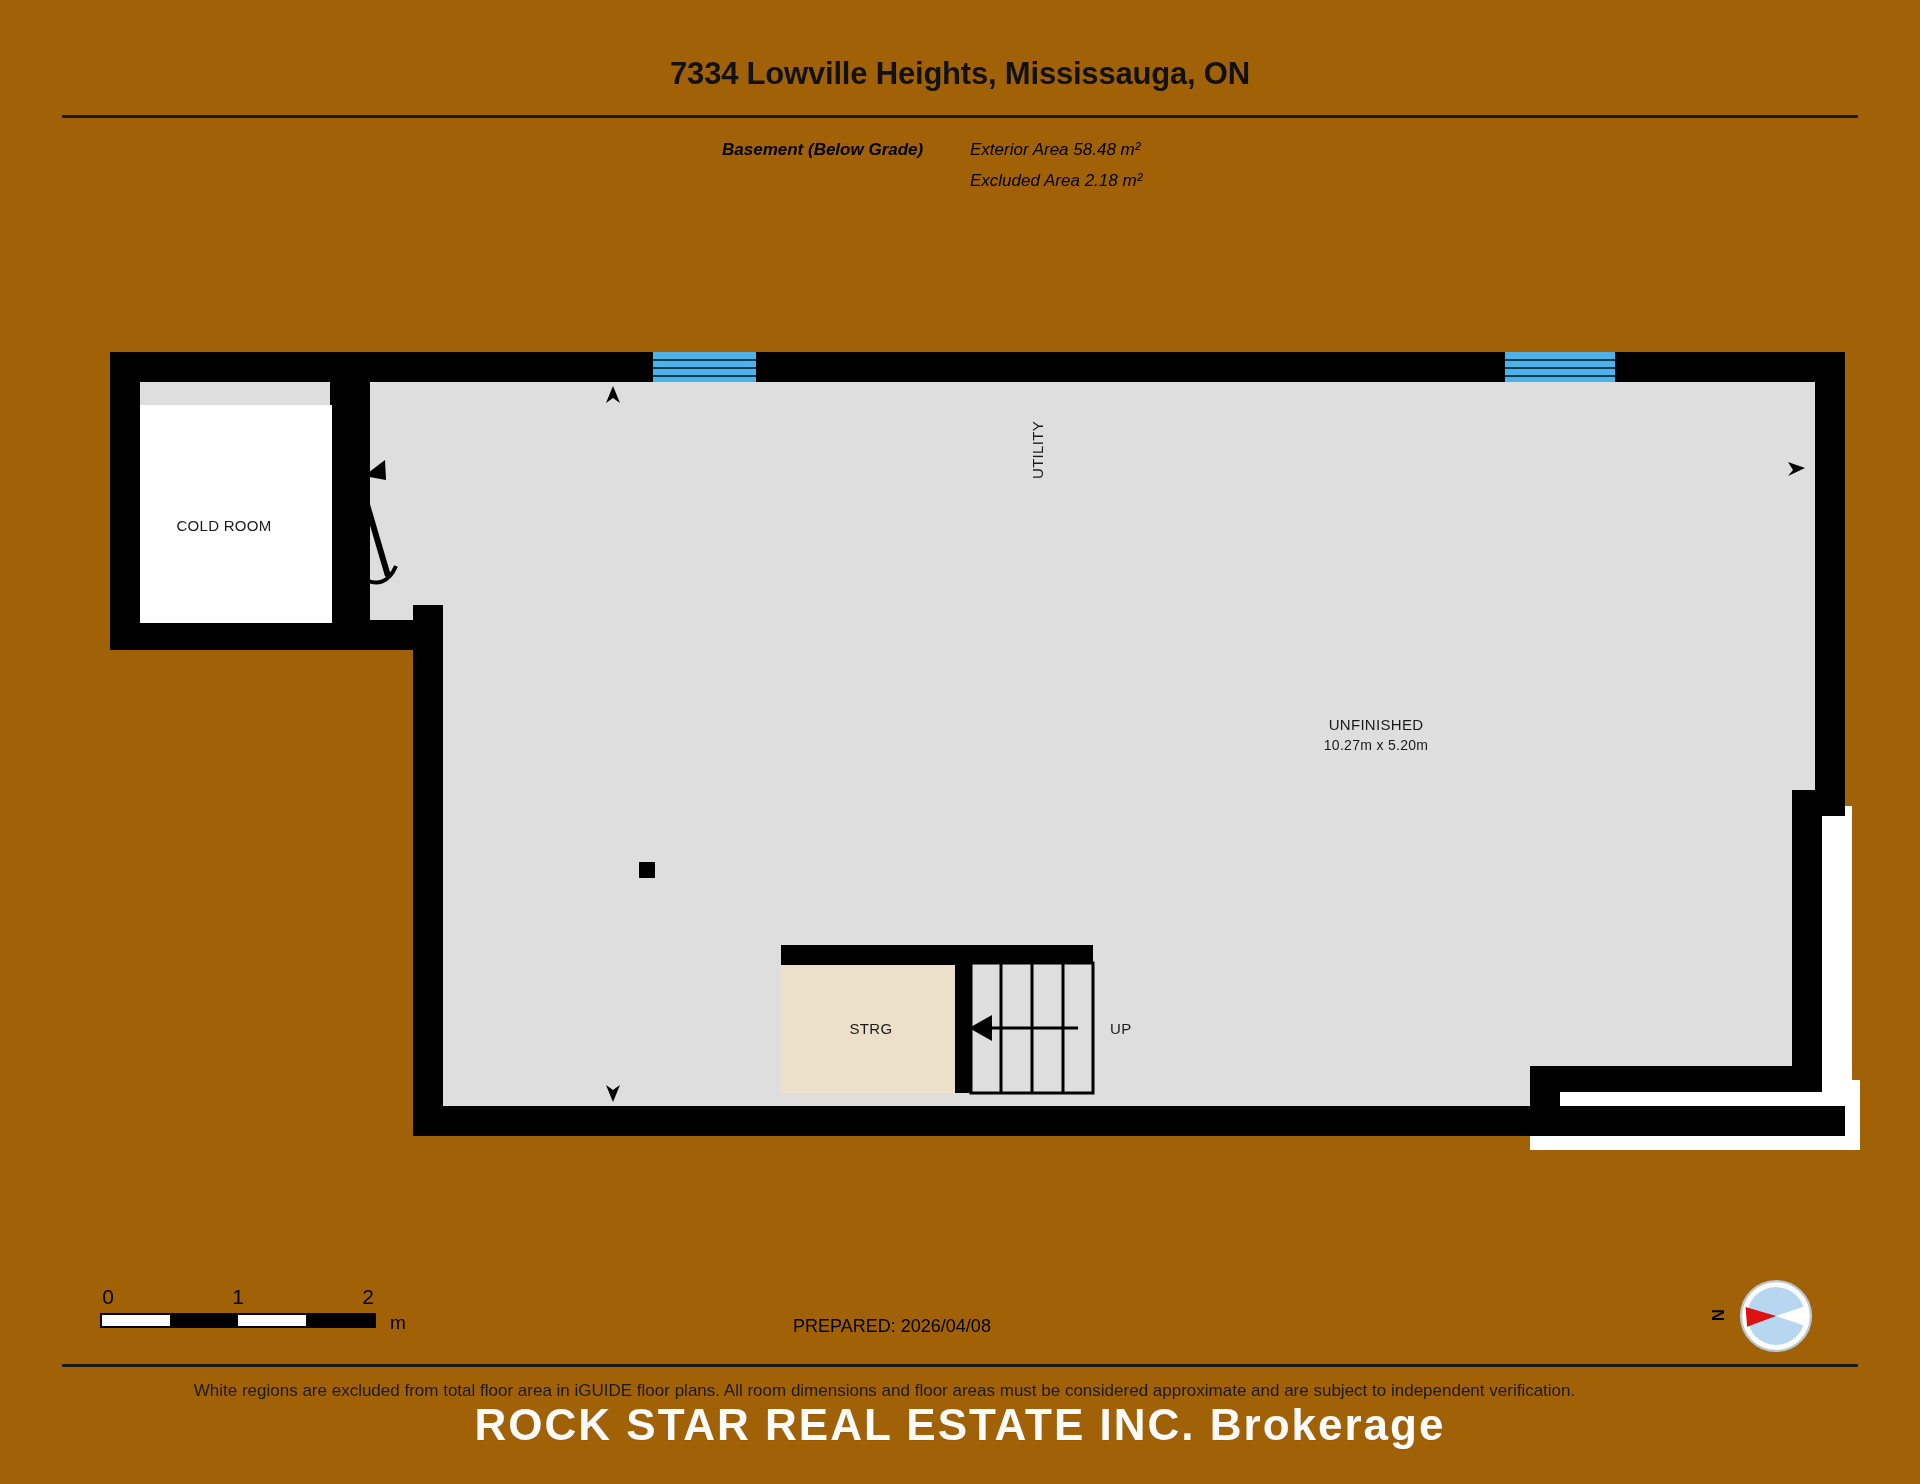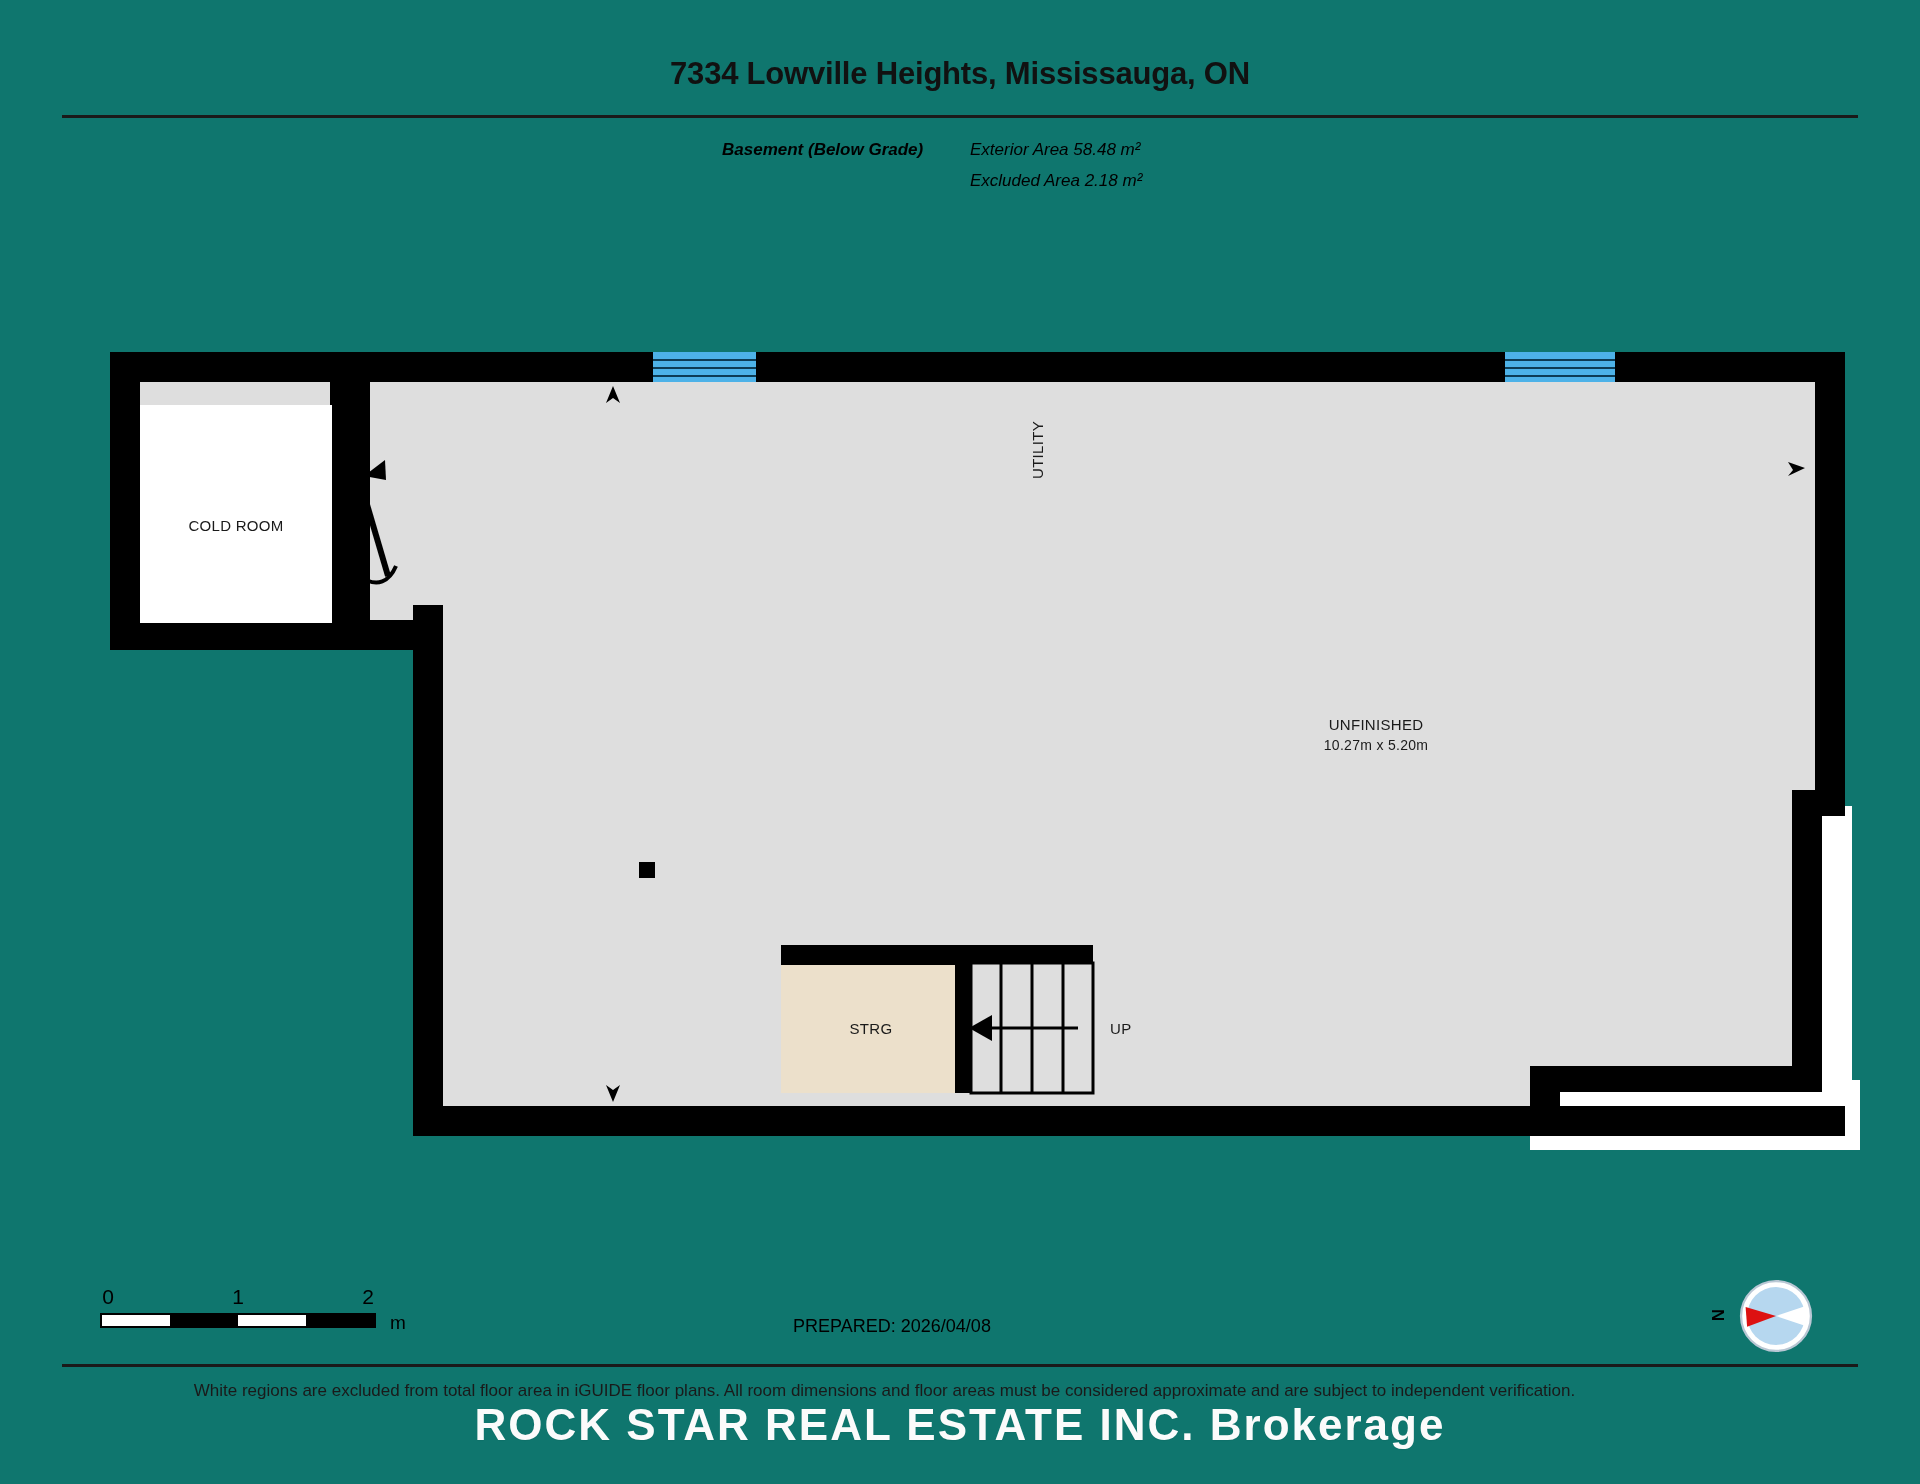--- a/index.html
+++ b/index.html
@@ -9,21 +9,21 @@
     background: #ffffff;
   }
   body {
     font-family: "Liberation Sans", sans-serif;
     color: #000000;
   }
   #page {
     position: relative;
     width: 1920px;
     height: 1484px;
-    background: #0f766e;
+    background: #a16207;
     overflow: hidden;
   }
 
   
   #title {
     position: absolute;
     left: 0;
     top: 56px;
     width: 1920px;
     text-align: center;
@@ -287,21 +287,21 @@
       <line x1="1001" y1="963" x2="1001" y2="1093" stroke="#000000" stroke-width="3"></line>
       <line x1="1032" y1="963" x2="1032" y2="1093" stroke="#000000" stroke-width="3"></line>
       <line x1="1063" y1="963" x2="1063" y2="1093" stroke="#000000" stroke-width="3"></line>
 
       <line x1="1078" y1="1028" x2="986" y2="1028" stroke="#000000" stroke-width="3"></line>
       <polygon points="969,1028 992,1015 992,1041" fill="#000000"></polygon>
     </g>
 
   </svg>
 
-  <div class="plan-label" style="left:236px; top:517px; transform:translateX(-50%);">COLD ROOM</div>
+  <div class="plan-label" style="left:224px; top:517px; transform:translateX(-50%);">COLD ROOM</div>
 
   <div class="plan-label vert" style="left:1037px; top:450px; transform:translate(-50%,-50%) rotate(-90deg);">UTILITY</div>
 
   <div class="plan-label" style="left:1376px; top:716px; transform:translateX(-50%);">UNFINISHED</div>
   <div class="plan-label small" style="left:1376px; top:737px; transform:translateX(-50%);">10.27m x 5.20m</div>
 
   <div class="plan-label" style="left:871px; top:1020px; transform:translateX(-50%);">STRG</div>
 
   <div class="plan-label" style="left:1110px; top:1020px;">UP</div>
 

